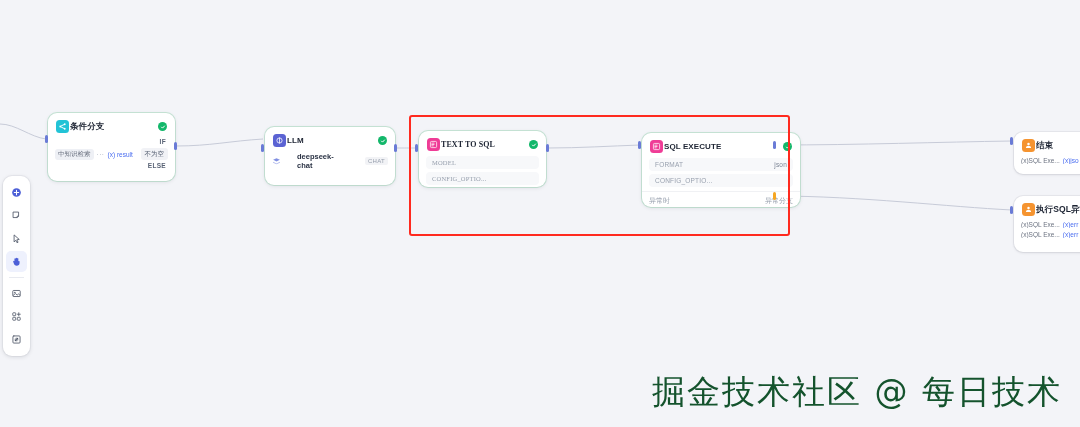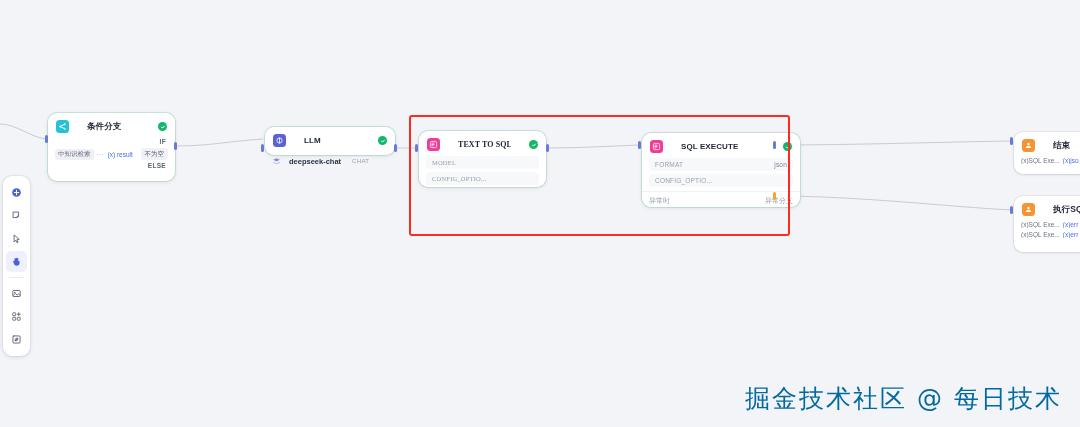--- a/index.html
+++ b/index.html
@@ -69,21 +69,21 @@
     box-shadow: 0 1px 3px rgba(16,24,40,0.10), 0 0 0 1px rgba(16,24,40,0.05);
     z-index: 10;
     box-sizing: border-box;
   }
   .node.ok { box-shadow: 0 1px 4px rgba(16,24,40,0.10), 0 0 0 1px #c9e7d8; }
 
   .node-head {
     display: flex;
     align-items: center;
     padding: 7px 8px 5px 8px;
-    gap: 18px;
+    gap: 1px;
   }
   .node-ico {
     width: 13px;
     height: 13px;
     border-radius: 3.5px;
     display: flex;
     align-items: center;
     justify-content: center;
     flex: 0 0 auto;
   }
@@ -168,21 +168,21 @@
   .cond-op {
     background: #f1f2f6;
     color: #5a6476;
     border-radius: 3px;
     padding: 1.5px 4px;
     font-size: 6.5px;
     margin-left: auto;
   }
 
   
-  #node-llm  { left: 265px; top: 127px; width: 130px; height: 28px; }
+  #node-llm  { left: 265px; top: 127px; width: 130px; height: 58px; }
   #node-t2s  { left: 419px; top: 131px; width: 127px; height: 56px; font-family: Liberation Serif, serif; }
   #node-sql  { left: 642px; top: 133px; width: 158px; height: 74px; }
   #node-end  { left: 1014px; top: 132px; width: 106px; height: 42px; }
   #node-err  { left: 1014px; top: 196px; width: 106px; height: 56px; }
 
   .sql-foot {
     border-top: 1px solid #f0f1f4;
     margin: 4px -7px 0 -7px;
     padding: 4px 7px 0 7px;
     display: flex;
@@ -213,22 +213,22 @@
     background: #6a7bd6;
     z-index: 12;
   }
   .port.orange { background: #f5a623; }
 
   
   #watermark {
     position: absolute;
     right: 18px;
     bottom: 12px;
-    font-size: 25px;
-    color: #0369a1;
+    font-size: 33px;
+    color: #14532d;
     letter-spacing: 2px;
     font-family: "DejaVu Sans", sans-serif;
     white-space: nowrap;
     z-index: 5;
   }
 </style>
 </head>
 <body>
 
 <div id="canvas">
@@ -292,21 +292,21 @@
         </svg>
       </span>
       <span class="node-title">LLM</span>
       <span class="node-status">
         <svg width="6" height="6" viewBox="0 0 12 12" fill="none" stroke="#fff" stroke-width="2" stroke-linecap="round" stroke-linejoin="round">
           <path d="M3,6.2 L5,8.2 L9,4"></path>
         </svg>
       </span>
     </div>
     <div class="node-body">
-      <div style="display:flex;align-items:center;gap:8px;">
+      <div style="display:flex;align-items:center;gap:16px;">
         <span>
           <svg width="9" height="9" viewBox="0 0 16 16" fill="#6b7cdd">
             <path d="M2,5 L8,2 L14,5 L8,8 Z" opacity=".85"></path>
             <path d="M2,8.4 L8,11.4 L14,8.4 L14,10 L8,13 L2,10 Z" opacity=".55"></path>
           </svg>
         </span>
         <span style="font-size:7.5px;color:#2b3345;font-weight:600;">deepseek-chat</span>
         <span style="font-size:6px;color:#98a0ae;background:#f2f3f6;border-radius:2px;padding:1px 3px;letter-spacing:.3px;">CHAT</span>
       </div>
     </div>

